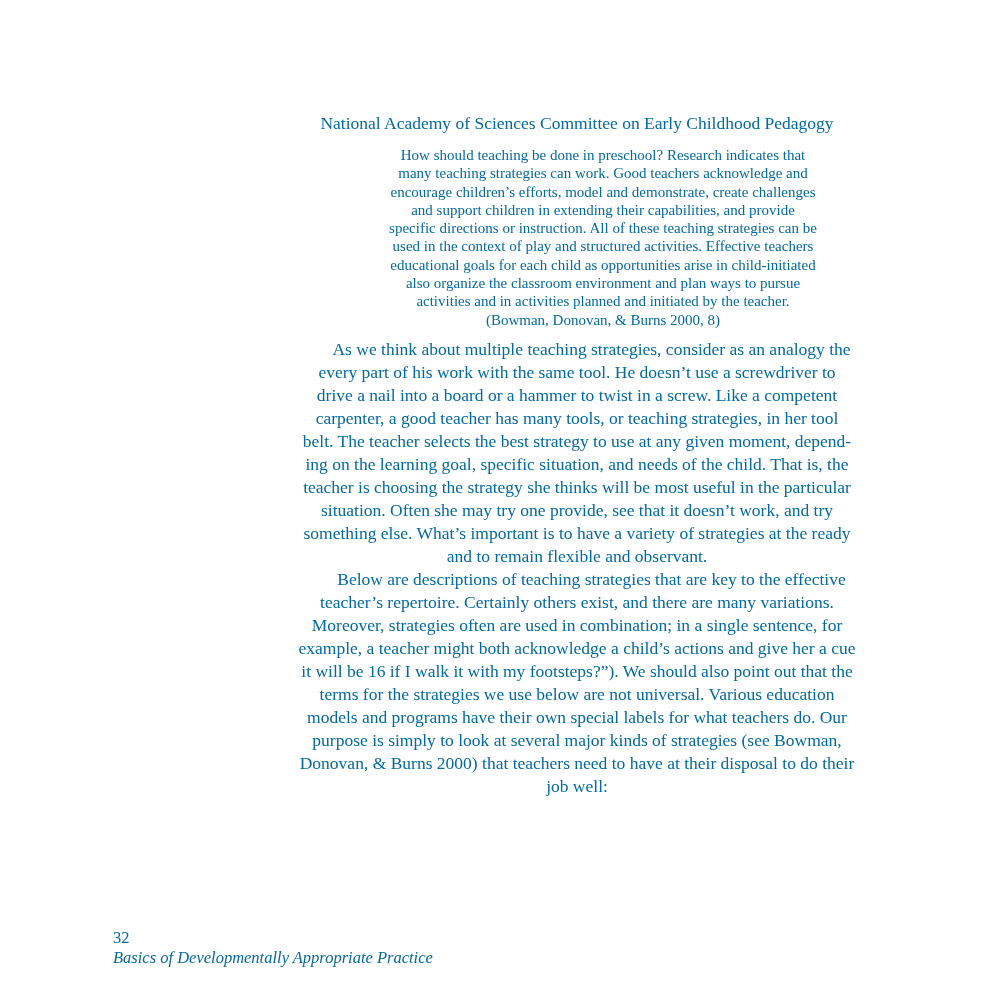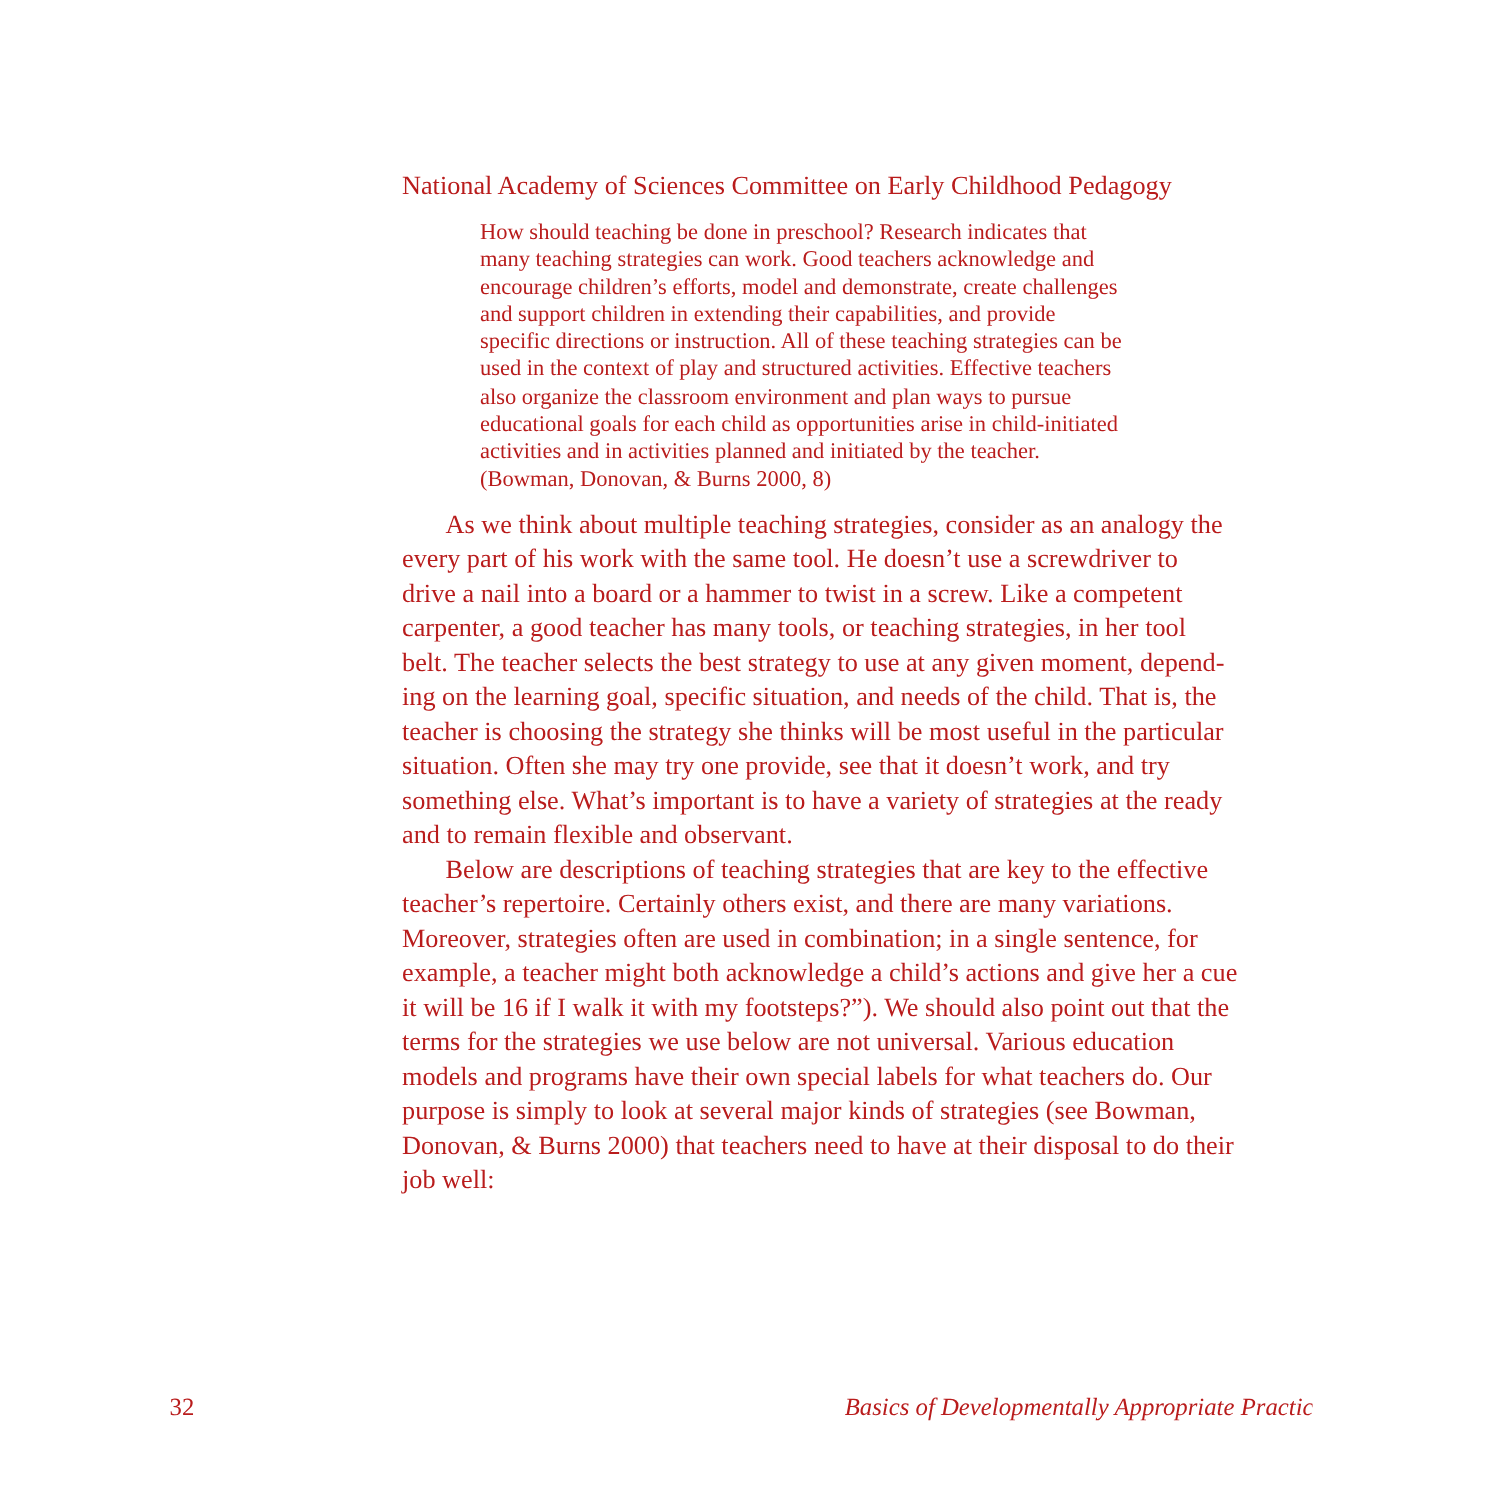--- a/index.html
+++ b/index.html
@@ -6,22 +6,23 @@
     margin: 0;
     padding: 0;
     background: #ffffff;
   }
   .page {
     position: relative;
     width: 875px;
     height: 1002px;
     background: #ffffff;
     font-family: "Liberation Serif", "DejaVu Serif", serif;
-    color: #b91c1c;
+    color: #0369a1;
     overflow: hidden;
+    text-align: center;
   }
   .text-column {
     position: absolute;
     left: 268px;
     top: 112px;
     width: 618px;
   }
   .para {
     font-size: 17.5px;
     line-height: 23px;
@@ -44,42 +45,43 @@
   }
   .footer {
     position: absolute;
     left: 113px;
     top: 928px;
     width: 770px;
     display: flex;
     justify-content: space-between;
     align-items: baseline;
     font-size: 16.5px;
+    flex-direction: column;
   }
   .running-title {
     font-style: italic;
   }
 </style>
 </head>
 <body>
 
 <div class="page">
   <main class="text-column">
     <div class="para intro">
         <div class="line">National Academy of Sciences Committee on Early Childhood Pedagogy</div>
       </div>
     <div class="quote">
         <div class="line">How should teaching be done in preschool? Research indicates that</div>
         <div class="line">many teaching strategies can work. Good teachers acknowledge and</div>
         <div class="line">encourage children’s efforts, model and demonstrate, create challenges</div>
         <div class="line">and support children in extending their capabilities, and provide</div>
         <div class="line">specific directions or instruction. All of these teaching strategies can be</div>
         <div class="line">used in the context of play and structured activities. Effective teachers</div>
+        <div class="line">educational goals for each child as opportunities arise in child-initiated</div>
         <div class="line">also organize the classroom environment and plan ways to pursue</div>
-        <div class="line">educational goals for each child as opportunities arise in child-initiated</div>
         <div class="line">activities and in activities planned and initiated by the teacher.</div>
         <div class="line">(Bowman, Donovan, &amp; Burns 2000, 8)</div>
       </div>
     <div class="para indent-first">
         <div class="line">As we think about multiple teaching strategies, consider as an analogy the</div>
         <div class="line">every part of his work with the same tool. He doesn’t use a screwdriver to</div>
         <div class="line">drive a nail into a board or a hammer to twist in a screw. Like a competent</div>
         <div class="line">carpenter, a good teacher has many tools, or teaching strategies, in her tool</div>
         <div class="line">belt. The teacher selects the best strategy to use at any given moment, depend-</div>
         <div class="line">ing on the learning goal, specific situation, and needs of the child. That is, the</div>

